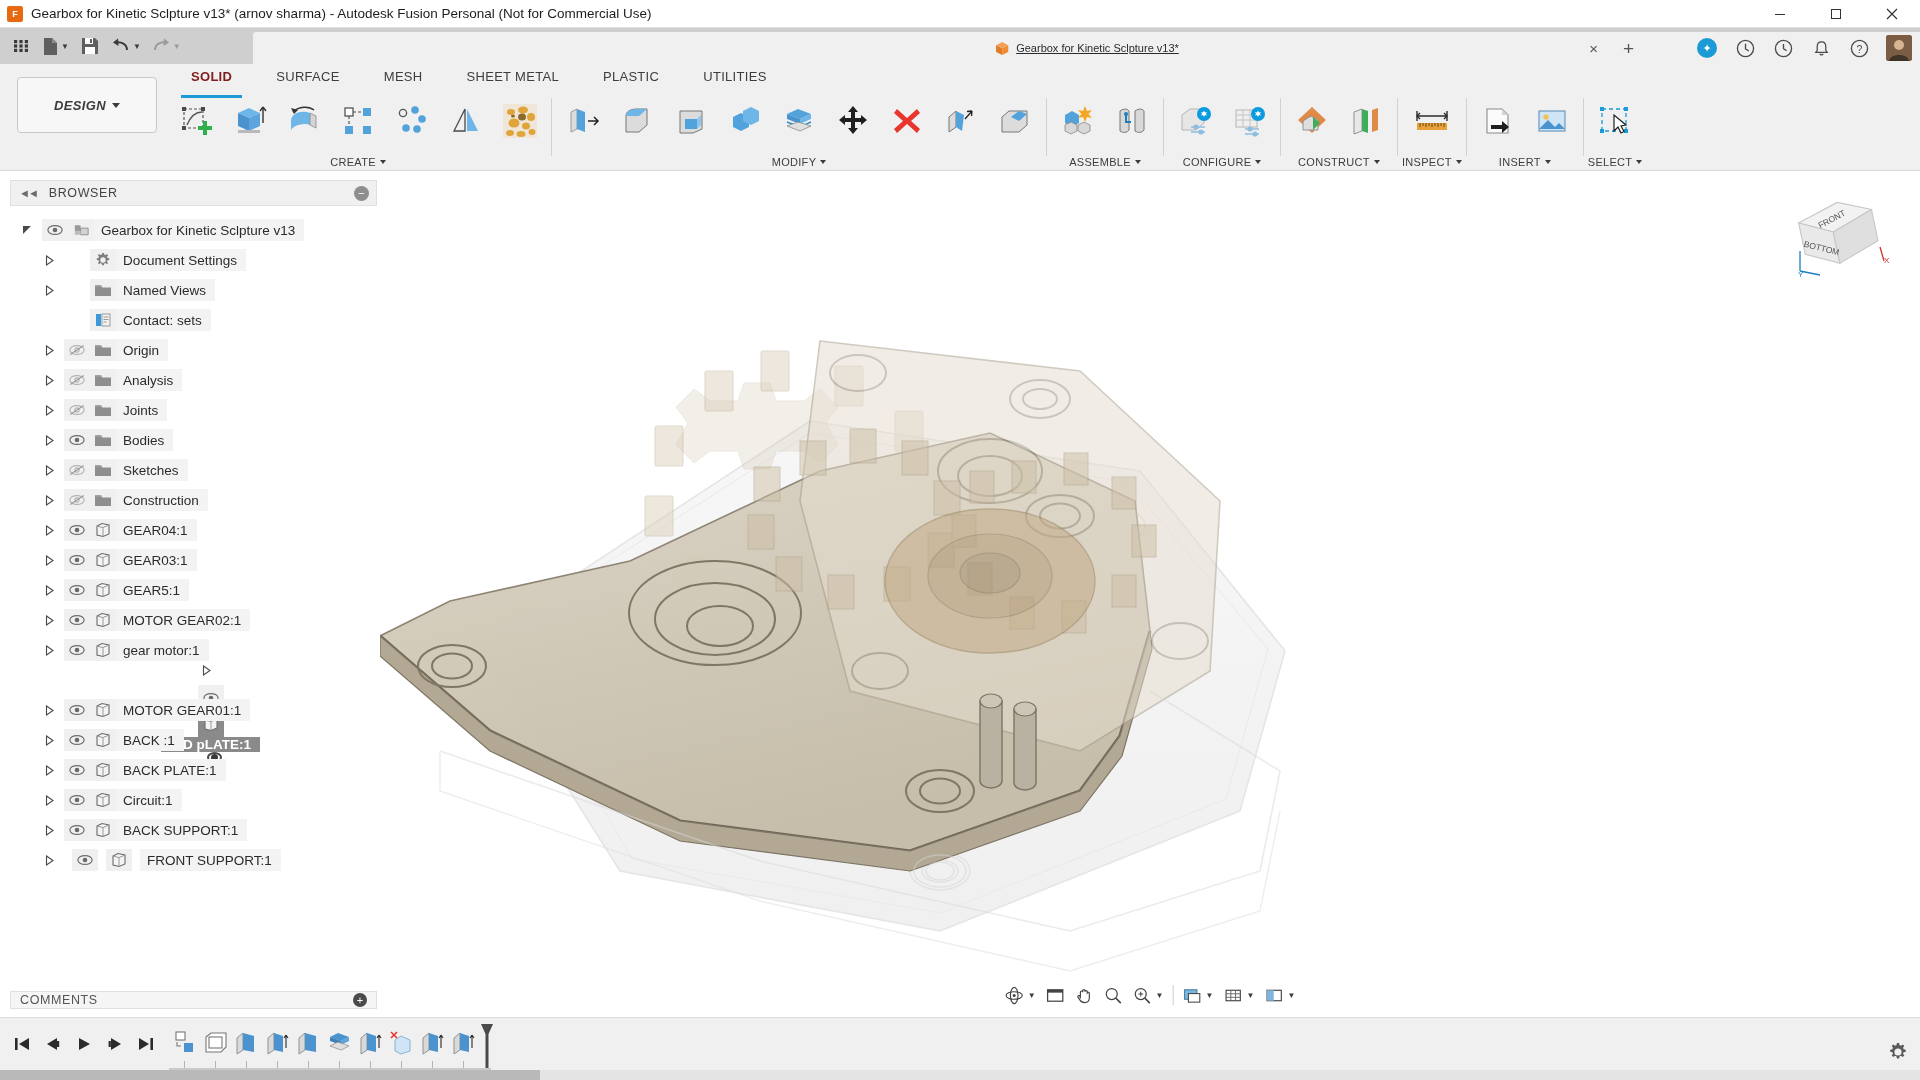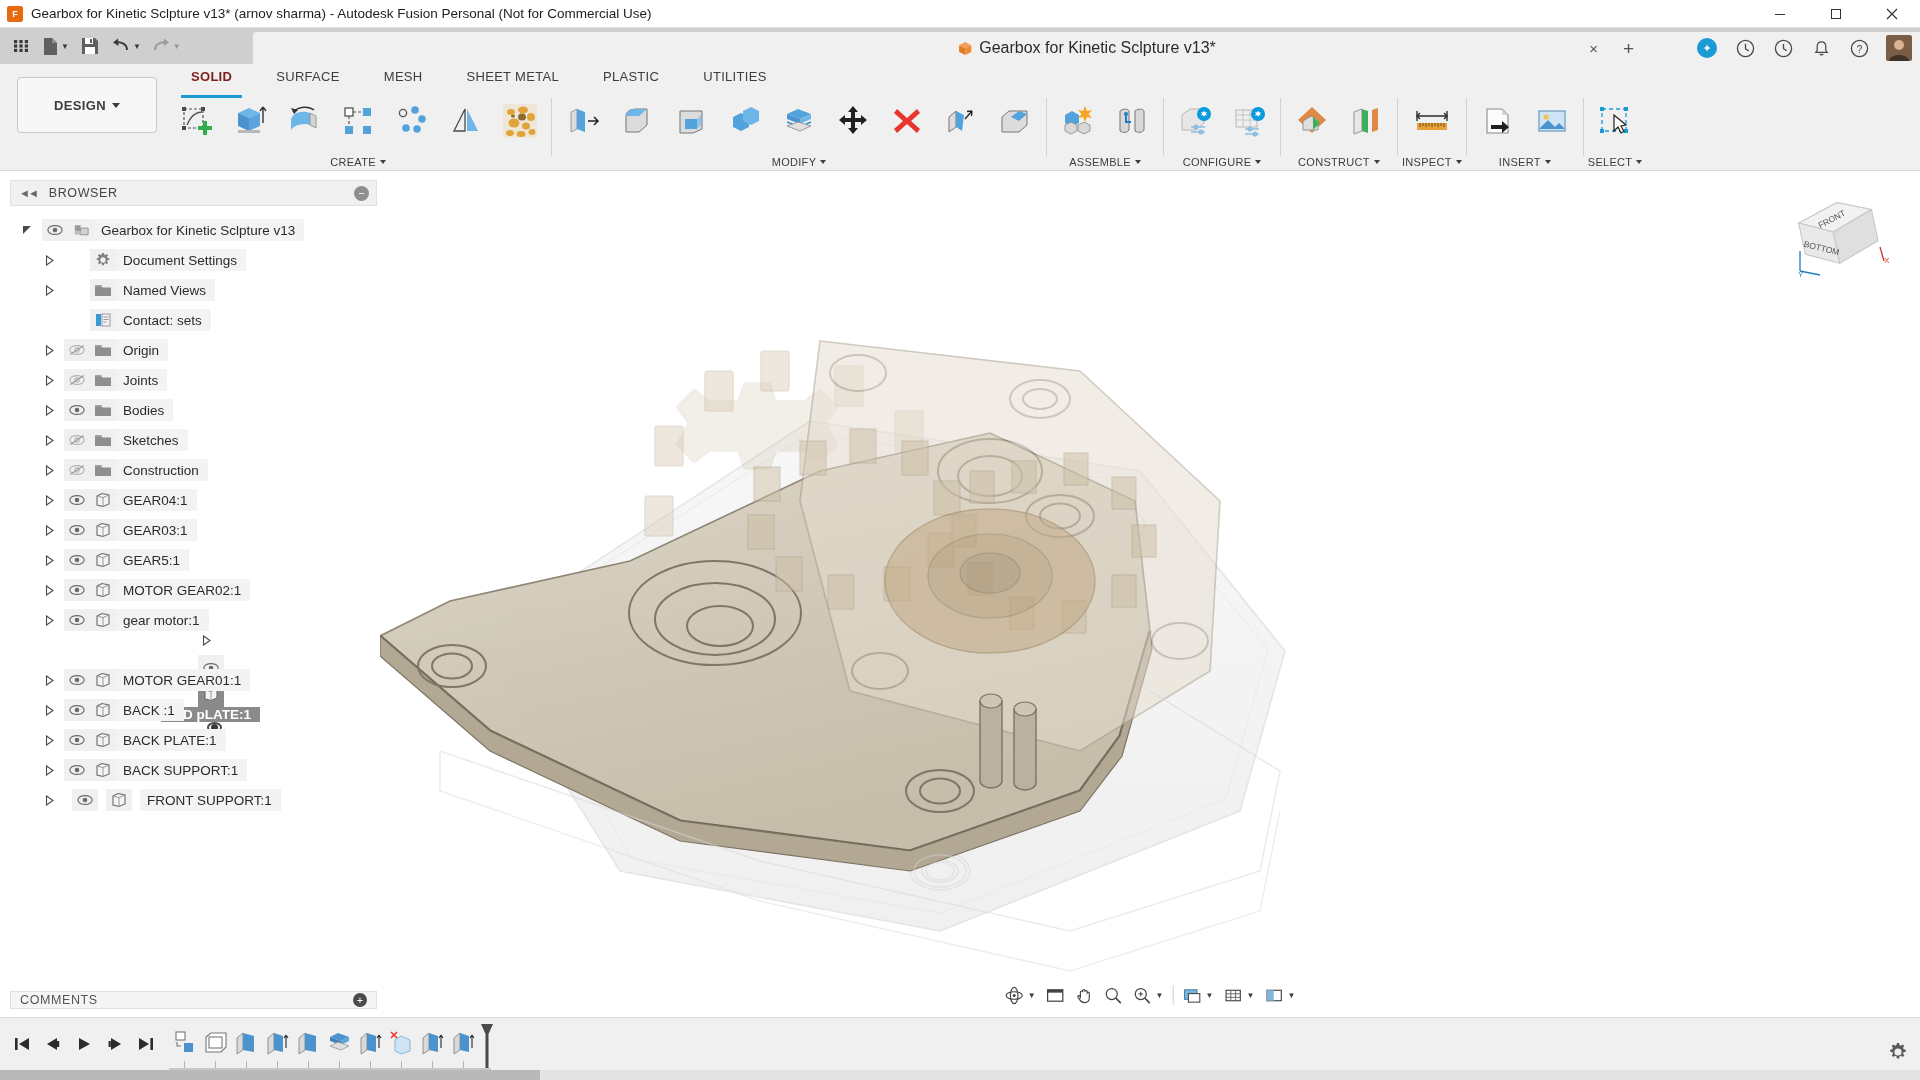--- a/index.html
+++ b/index.html
@@ -41,34 +41,34 @@
   .qcaret.dim { color: #9a9a9a; }
 
   #doctab {
     position: absolute; left: 253px; right: 0; top: 4px; height: 32px;
     background: #f0f0f0;
     display: flex; align-items: center; justify-content: center;
     border-top-left-radius: 3px;
   }
   #doctab-inner { display: flex; align-items: center; gap: 7px; position: absolute; left: 50%; transform: translateX(-50%); }
   #cube-ico { width: 15px; height: 15px; }
-  #doctab-title { font-size: 16px; color: #2b2b2b; }
+  #doctab-title { font-size: 11px; color: #2b2b2b; text-decoration: underline; }
   #doctab-close { position: absolute; right: 322px; font-size: 15px; color: #555; line-height: 1; cursor: default; }
   #doctab-plus { position: absolute; right: 286px; font-size: 19px; color: #555; line-height: 1; }
   #tab-icons { position: absolute; right: 8px; display: flex; align-items: center; gap: 16px; }
   .tico { width: 22px; height: 22px; display: flex; align-items: center; justify-content: center; }
   .circ-blue { width: 20px; height: 20px; border-radius: 50%; background: #1b9ad6; display:flex;align-items:center;justify-content:center;color:#fff;font-size:11px; }
   #avatar { width: 26px; height: 26px; border-radius: 3px; background: linear-gradient(#8a6a50,#55402e); overflow:hidden; }
 
   
   #ribbon { height: 107px; background: #f0f0f0; display: flex; position: relative; border-bottom: 1px solid #d8d8d8; }
   #design-box {
     width: 140px; margin: 13px 0 0 17px; height: 56px;
     border: 1px solid #c8c8c8; border-radius: 4px; background: #f7f7f7;
-    display: flex; align-items: center; justify-content: center; gap: 6px;
+    display: flex; align-items: center; justify-content: center; gap: 6px; font-style: italic;
   }
   #design-label { font-size: 13px; font-weight: bold; color: #3c3c3c; letter-spacing: .4px; }
   .caret-dn { width:0;height:0;border-left:4px solid transparent;border-right:4px solid transparent;border-top:5px solid #3c3c3c; }
 
   #ribbon-right { flex: 1; display: flex; flex-direction: column; padding-left: 12px; }
   #tabs { height: 26px; display: flex; align-items: flex-start; gap: 0; padding-top: 5px; }
   .rtab { font-size: 13px; color: #3d3d3d; padding: 0 22px; position: relative; height: 24px; display:flex; align-items:flex-start; letter-spacing:.3px; }
   .rtab.active { color: #7f1d1d; font-weight: bold; }
   .rtab.active::after { content:''; position:absolute; left:12px; right:12px; bottom:-5px; height:3px; background:#1b9ad6; }
 
@@ -912,20 +912,41 @@
               <circle cx="9" cy="6" r="2.4" fill="none" stroke="#b4b4b4" stroke-width="1.2"></circle>
               <path d="M1.5 11 L16.5 1" stroke="#9a9a9a" stroke-width="1.3"></path>
             </svg>
           </span>
           <span class="tico2">
             <svg width="18" height="14" viewBox="0 0 18 14">
               <path d="M1 3 h6 l1.5 1.6 h8.5 V13 H1 Z" fill="#8e8e8e"></path>
               <path d="M1 2 h6 l1.4 1.5 H1 Z" fill="#a5a5a5"></path>
             </svg>
           </span>
+          <span class="tlabel">Analysis</span>
+        </div>
+        <div class="trow" style="padding-left: 34px;">
+          <span class="twist">
+            <svg width="11" height="11" viewBox="0 0 11 11">
+              <path d="M2.5 1 L9 5.5 L2.5 10 Z" fill="none" stroke="#4a4a4a" stroke-width="1.1"></path>
+            </svg>
+          </span>
+          <span class="teye">
+            <svg width="16" height="12" viewBox="0 0 18 12">
+              <ellipse cx="9" cy="6" rx="8" ry="5" fill="none" stroke="#b4b4b4" stroke-width="1.3"></ellipse>
+              <circle cx="9" cy="6" r="2.4" fill="none" stroke="#b4b4b4" stroke-width="1.2"></circle>
+              <path d="M1.5 11 L16.5 1" stroke="#9a9a9a" stroke-width="1.3"></path>
+            </svg>
+          </span>
+          <span class="tico2">
+            <svg width="18" height="14" viewBox="0 0 18 14">
+              <path d="M1 3 h6 l1.5 1.6 h8.5 V13 H1 Z" fill="#8e8e8e"></path>
+              <path d="M1 2 h6 l1.4 1.5 H1 Z" fill="#a5a5a5"></path>
+            </svg>
+          </span>
           <span class="tlabel">Joints</span>
         </div>
         <div class="trow" style="padding-left: 34px;">
           <span class="twist">
             <svg width="11" height="11" viewBox="0 0 11 11">
               <path d="M2.5 1 L9 5.5 L2.5 10 Z" fill="none" stroke="#4a4a4a" stroke-width="1.1"></path>
             </svg>
           </span>
           <span class="teye">
             <svg width="16" height="12" viewBox="0 0 18 12">
@@ -1167,20 +1188,41 @@
             </svg>
           </span>
           <span class="tico2">
             <svg width="18" height="16" viewBox="0 0 18 16">
               <path d="M3 4 L8 1.5 L15 3 L15 12 L9 14.5 L3 13 Z" fill="#f4f4f4" stroke="#6b6b6b" stroke-width="1.1"></path>
               <path d="M3 4 L9 5.6 L15 3" fill="none" stroke="#9a9a9a" stroke-width="1"></path>
               <path d="M9 5.6 L9 14.5" fill="none" stroke="#9a9a9a" stroke-width="1"></path>
             </svg>
           </span>
           <span class="tlabel">BACK PLATE:1</span>
+        </div>
+        <div class="trow" style="padding-left: 34px;">
+          <span class="twist">
+            <svg width="11" height="11" viewBox="0 0 11 11">
+              <path d="M2.5 1 L9 5.5 L2.5 10 Z" fill="none" stroke="#4a4a4a" stroke-width="1.1"></path>
+            </svg>
+          </span>
+          <span class="teye">
+            <svg width="16" height="12" viewBox="0 0 18 12">
+              <ellipse cx="9" cy="6" rx="8" ry="5" fill="none" stroke="#6b6b6b" stroke-width="1.3"></ellipse>
+              <circle cx="9" cy="6" r="2.6" fill="#6b6b6b"></circle>
+            </svg>
+          </span>
+          <span class="tico2">
+            <svg width="18" height="16" viewBox="0 0 18 16">
+              <path d="M3 4 L8 1.5 L15 3 L15 12 L9 14.5 L3 13 Z" fill="#f4f4f4" stroke="#6b6b6b" stroke-width="1.1"></path>
+              <path d="M3 4 L9 5.6 L15 3" fill="none" stroke="#9a9a9a" stroke-width="1"></path>
+              <path d="M9 5.6 L9 14.5" fill="none" stroke="#9a9a9a" stroke-width="1"></path>
+            </svg>
+          </span>
+          <span class="tlabel">Circuit:1</span>
         </div>
         <div class="trow" style="padding-left: 34px;">
           <span class="twist">
             <svg width="11" height="11" viewBox="0 0 11 11">
               <path d="M2.5 1 L9 5.5 L2.5 10 Z" fill="none" stroke="#4a4a4a" stroke-width="1.1"></path>
             </svg>
           </span>
           <span class="teye">
             <svg width="16" height="12" viewBox="0 0 18 12">
               <ellipse cx="9" cy="6" rx="8" ry="5" fill="none" stroke="#6b6b6b" stroke-width="1.3"></ellipse>

